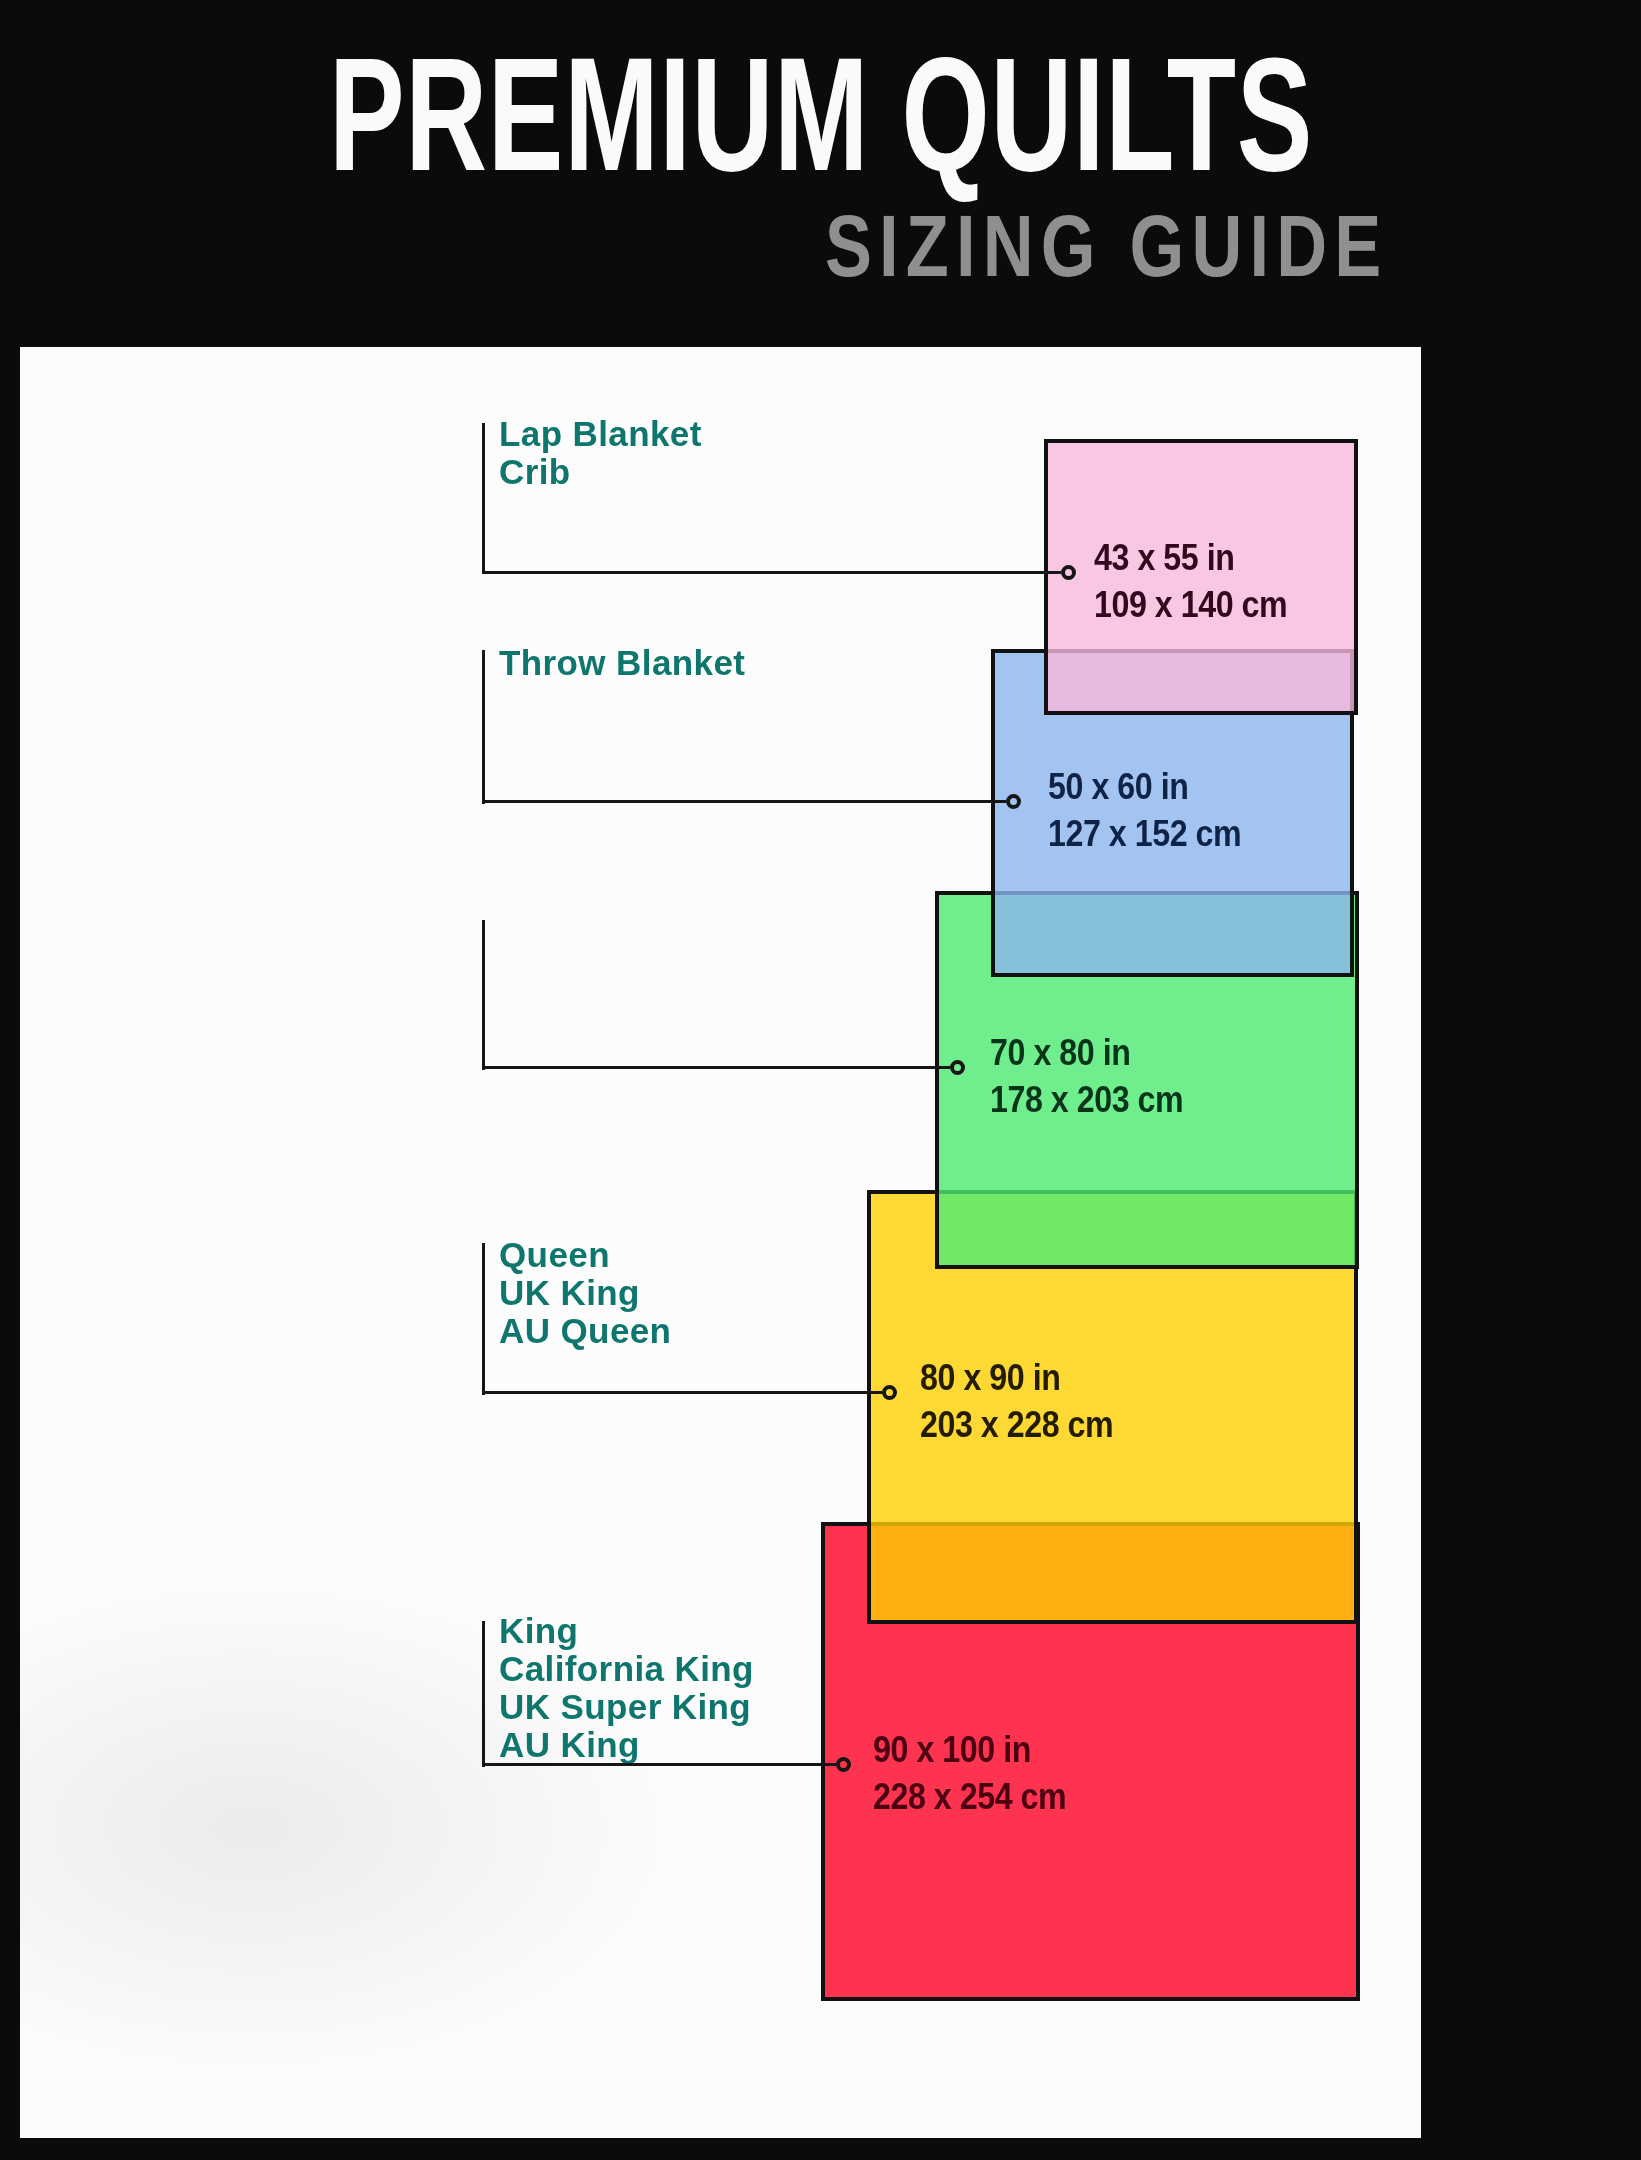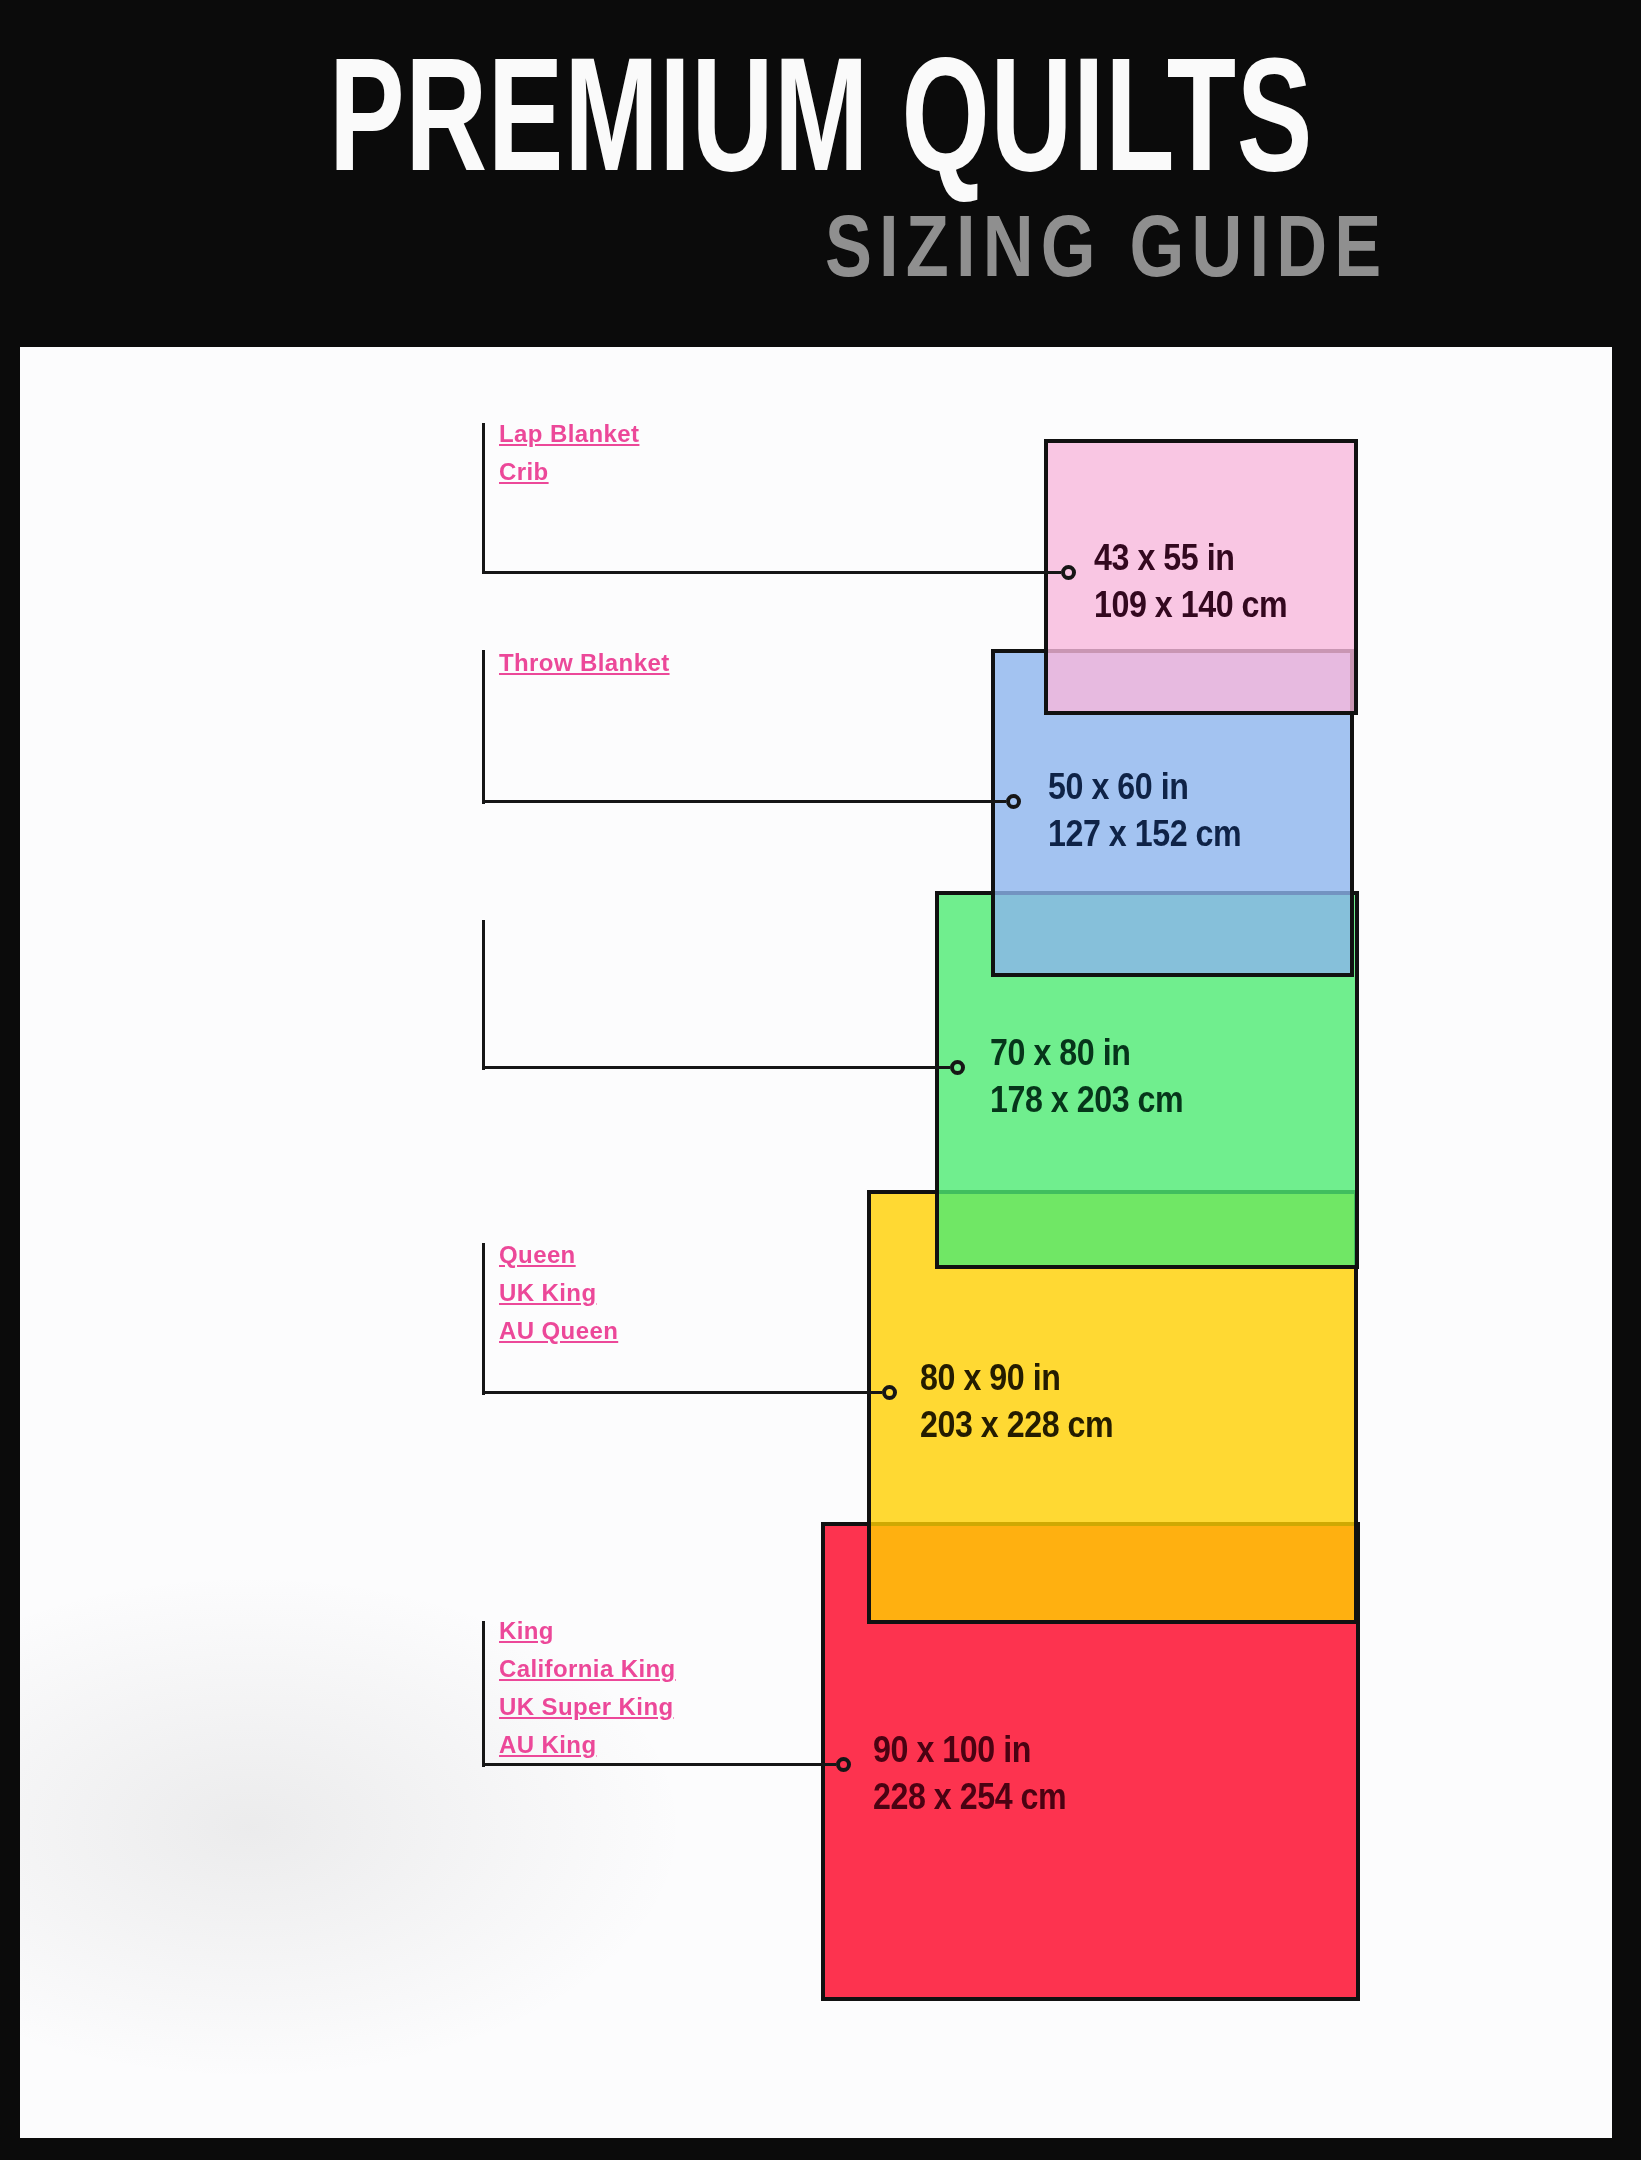--- a/index.html
+++ b/index.html
@@ -1,18 +1,18 @@
 <!DOCTYPE html>
 <html><head>
 <meta charset="utf-8">
 <style>
   html,body{margin:0;padding:0;background:#0b0b0b;}
   .page{
     position:relative;
-    width:1612px;height:2160px;
+    width:1421px;height:2160px;
     background:#0b0b0b;
     font-family:"Liberation Sans", sans-serif;
     overflow:hidden;
   }
   
   .header{position:absolute;left:0;top:0;width:1641px;height:347px;background:#0b0b0b;}
   .title-row{
     position:absolute;left:253px;top:33px;width:1135px;
     display:flex;justify-content:center;
   }
@@ -50,22 +50,22 @@
     letter-spacing:-0.5px;transform:scale(0.92,1.06);transform-origin:left top;
     white-space:nowrap;
   }
   .size-text.lap  {left:1094px;top:534px;color:#33081f;}
   .size-text.throw{left:1048px;top:763px;color:#0f2347;}
   .size-text.twin {left:990px; top:1029px;color:#06351a;}
   .size-text.queen{left:920px; top:1354px;color:#241c00;}
   .size-text.king {left:873px; top:1726px;color:#4a0212;}
   
   .label{
-    position:absolute;z-index:7;color:#ec4899;font-weight:bold;
-    font-size:24px;line-height:38px;white-space:pre-line;letter-spacing:0.4px;text-decoration:underline;
+    position:absolute;z-index:7;color:#0f766e;font-weight:bold;
+    font-size:35px;line-height:38px;white-space:pre-line;letter-spacing:0.4px;
   }
   .label.lap  {left:499px;top:415px;}
   .label.throw{left:499px;top:644px;}
   .label.twin {left:499px;top:912px;}
   .label.queen{left:499px;top:1236px;}
   .label.king {left:499px;top:1612px;}
   
   .vline{position:absolute;width:3px;background:#161616;z-index:8;}
   .vline.lap  {left:482px;top:423px; height:151px;}
   .vline.throw{left:482px;top:650px; height:154px;}

